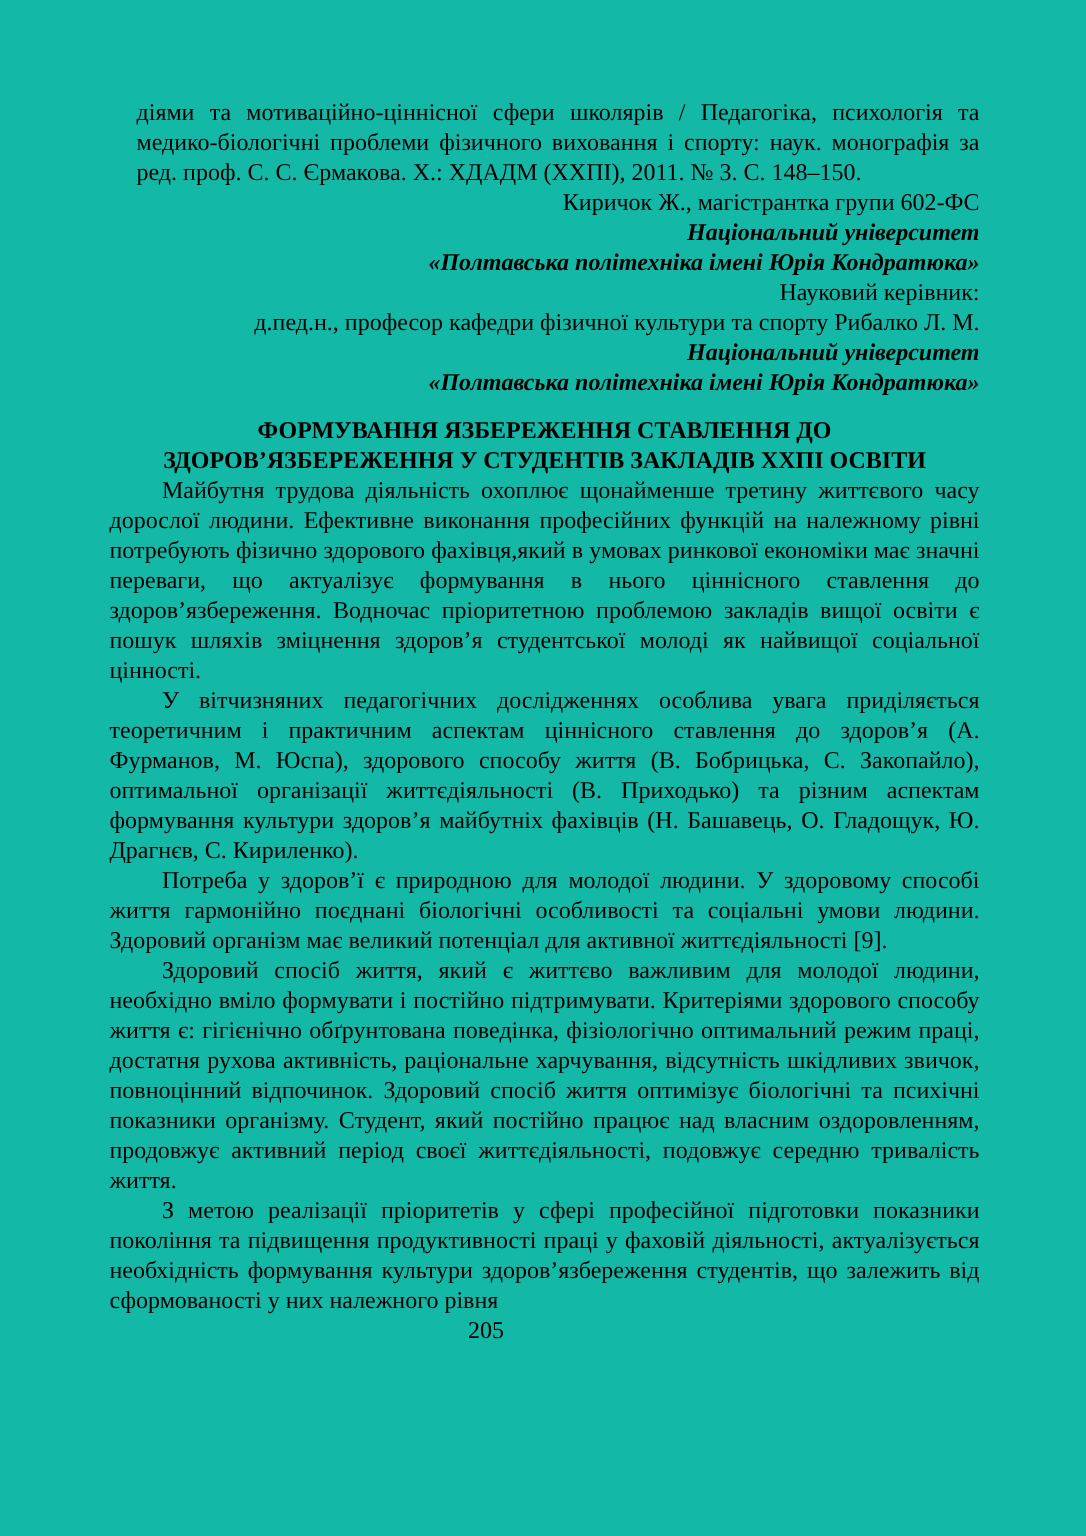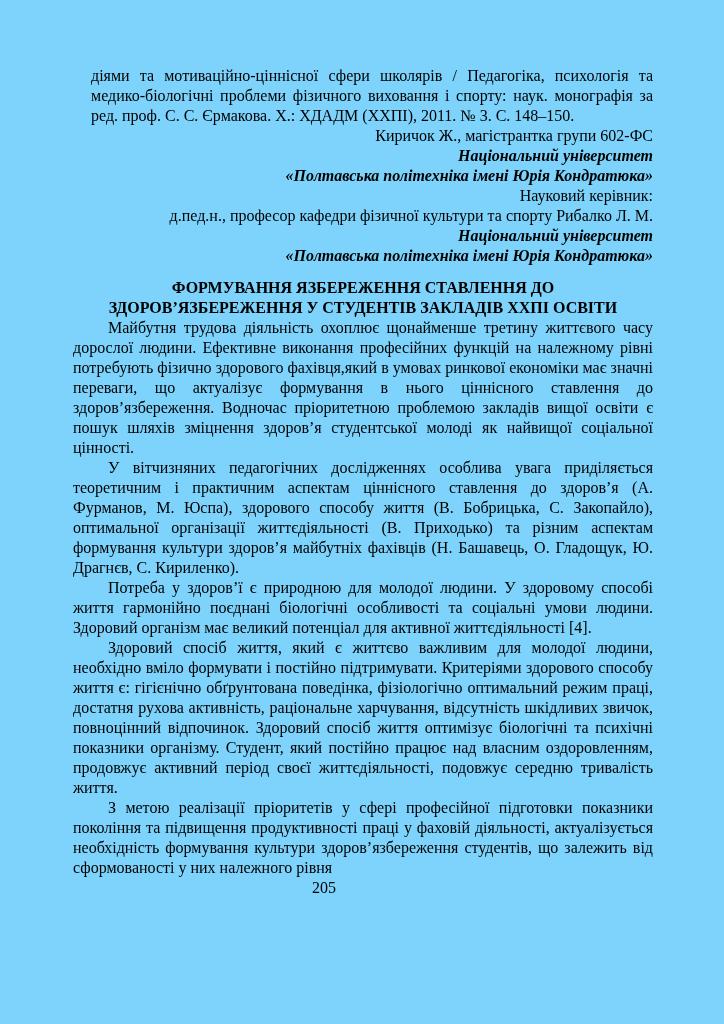--- a/index.html
+++ b/index.html
@@ -14,21 +14,21 @@
     font-family: "Liberation Serif", "DejaVu Serif", serif;
     font-size: 16px;
     line-height: 20px;
     overflow: hidden;
   }
   .page {
     box-sizing: border-box;
     width: 724px;
     height: 1024px;
     padding: 66px 71px 0 73px;
-    background: #7dd3fc;
+    background: #14b8a6;
   }
   .ref {
     margin: 0;
     padding-left: 18px;
     text-align: justify;
   }
   .byline {
     text-align: right;
   }
   .byline div {
@@ -73,20 +73,20 @@
   </div>
 
   <div class="title-block">
     <div>ФОРМУВАННЯ ЯЗБЕРЕЖЕННЯ СТАВЛЕННЯ ДО</div>
     <div>ЗДОРОВ’ЯЗБЕРЕЖЕННЯ У СТУДЕНТІВ ЗАКЛАДІВ ХХПІ ОСВІТИ</div>
   </div>
 
   <div class="bodytext">
     <p>Майбутня трудова діяльність охоплює щонайменше третину життєвого часу дорослої людини. Ефективне виконання професійних функцій на належному рівні потребують фізично здорового фахівця,який в умовах ринкової економіки має значні переваги, що актуалізує формування в нього ціннісного ставлення до здоров’язбереження. Водночас пріоритетною проблемою закладів вищої освіти є пошук шляхів зміцнення здоров’я студентської молоді як найвищої соціальної цінності.</p>
     <p>У вітчизняних педагогічних дослідженнях особлива увага приділяється теоретичним і практичним аспектам ціннісного ставлення до здоров’я (А. Фурманов, М. Юспа), здорового способу життя (В. Бобрицька, С. Закопайло), оптимальної організації життєдіяльності (В. Приходько) та різним аспектам формування культури здоров’я майбутніх фахівців (Н. Башавець, О. Гладощук, Ю. Драгнєв, С. Кириленко).</p>
-    <p>Потреба у здоров’ї є природною для молодої людини. У здоровому способі життя гармонійно поєднані біологічні особливості та соціальні умови людини. Здоровий організм має великий потенціал для активної життєдіяльності [4].</p>
+    <p>Потреба у здоров’ї є природною для молодої людини. У здоровому способі життя гармонійно поєднані біологічні особливості та соціальні умови людини. Здоровий організм має великий потенціал для активної життєдіяльності [9].</p>
     <p>Здоровий спосіб життя, який є життєво важливим для молодої людини, необхідно вміло формувати і постійно підтримувати. Критеріями здорового способу життя є: гігієнічно обґрунтована поведінка, фізіологічно оптимальний режим праці, достатня рухова активність, раціональне харчування, відсутність шкідливих звичок, повноцінний відпочинок. Здоровий спосіб життя оптимізує біологічні та психічні показники організму. Студент, який постійно працює над власним оздоровленням, продовжує активний період своєї життєдіяльності, подовжує середню тривалість життя.</p>
     <p>З метою реалізації пріоритетів у сфері професійної підготовки показники покоління та підвищення продуктивності праці у фаховій діяльності, актуалізується необхідність формування культури здоров’язбереження студентів, що залежить від сформованості у них належного рівня</p>
   </div>
 
   <div class="footer">205</div>
 
 </div>
 
 </body></html>

